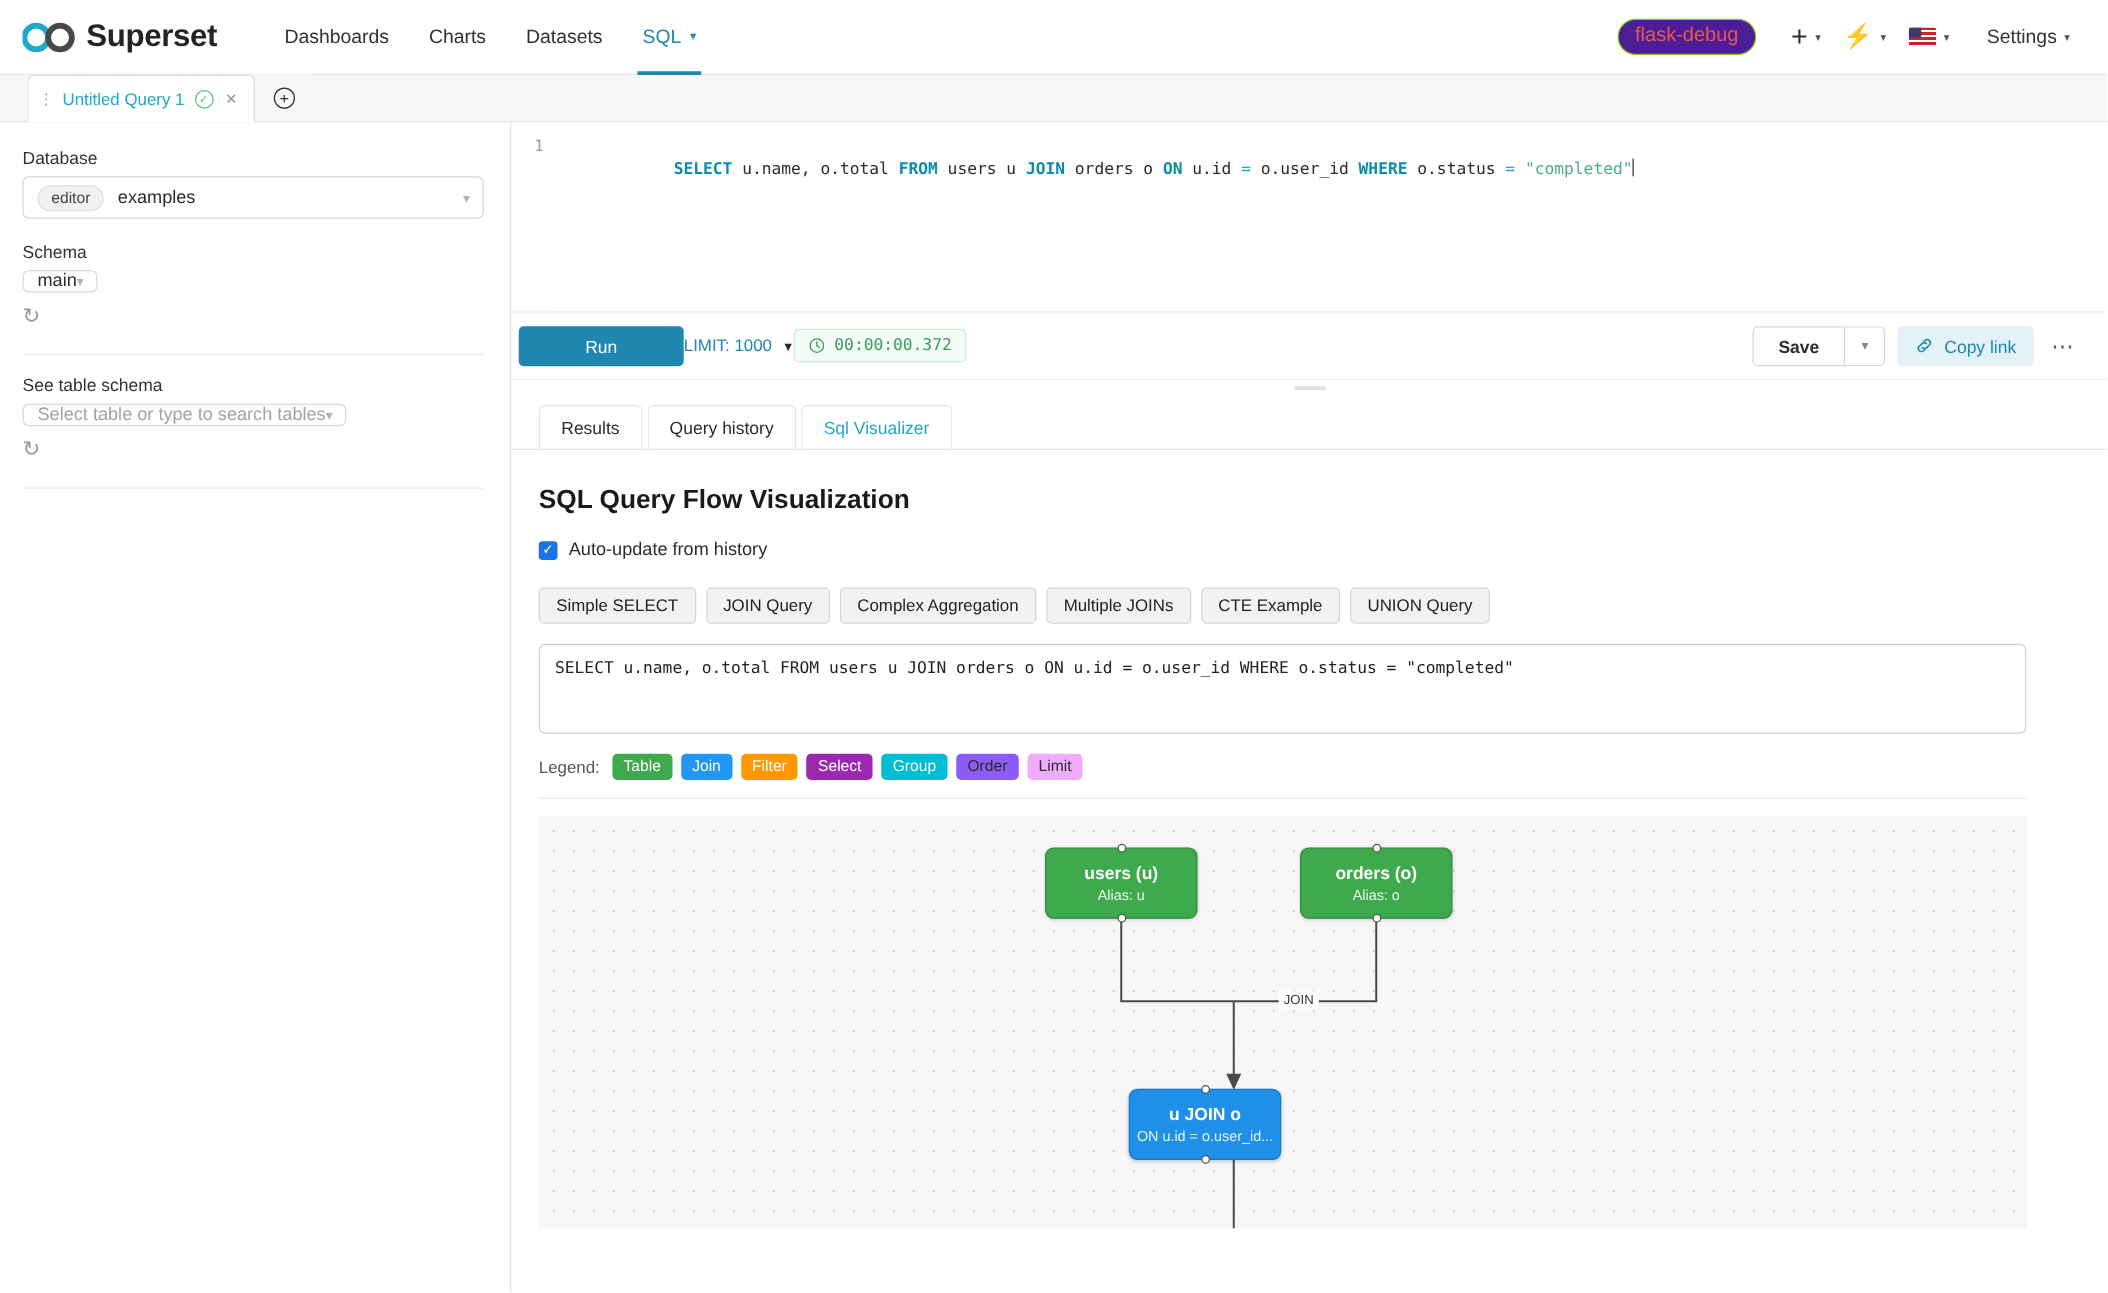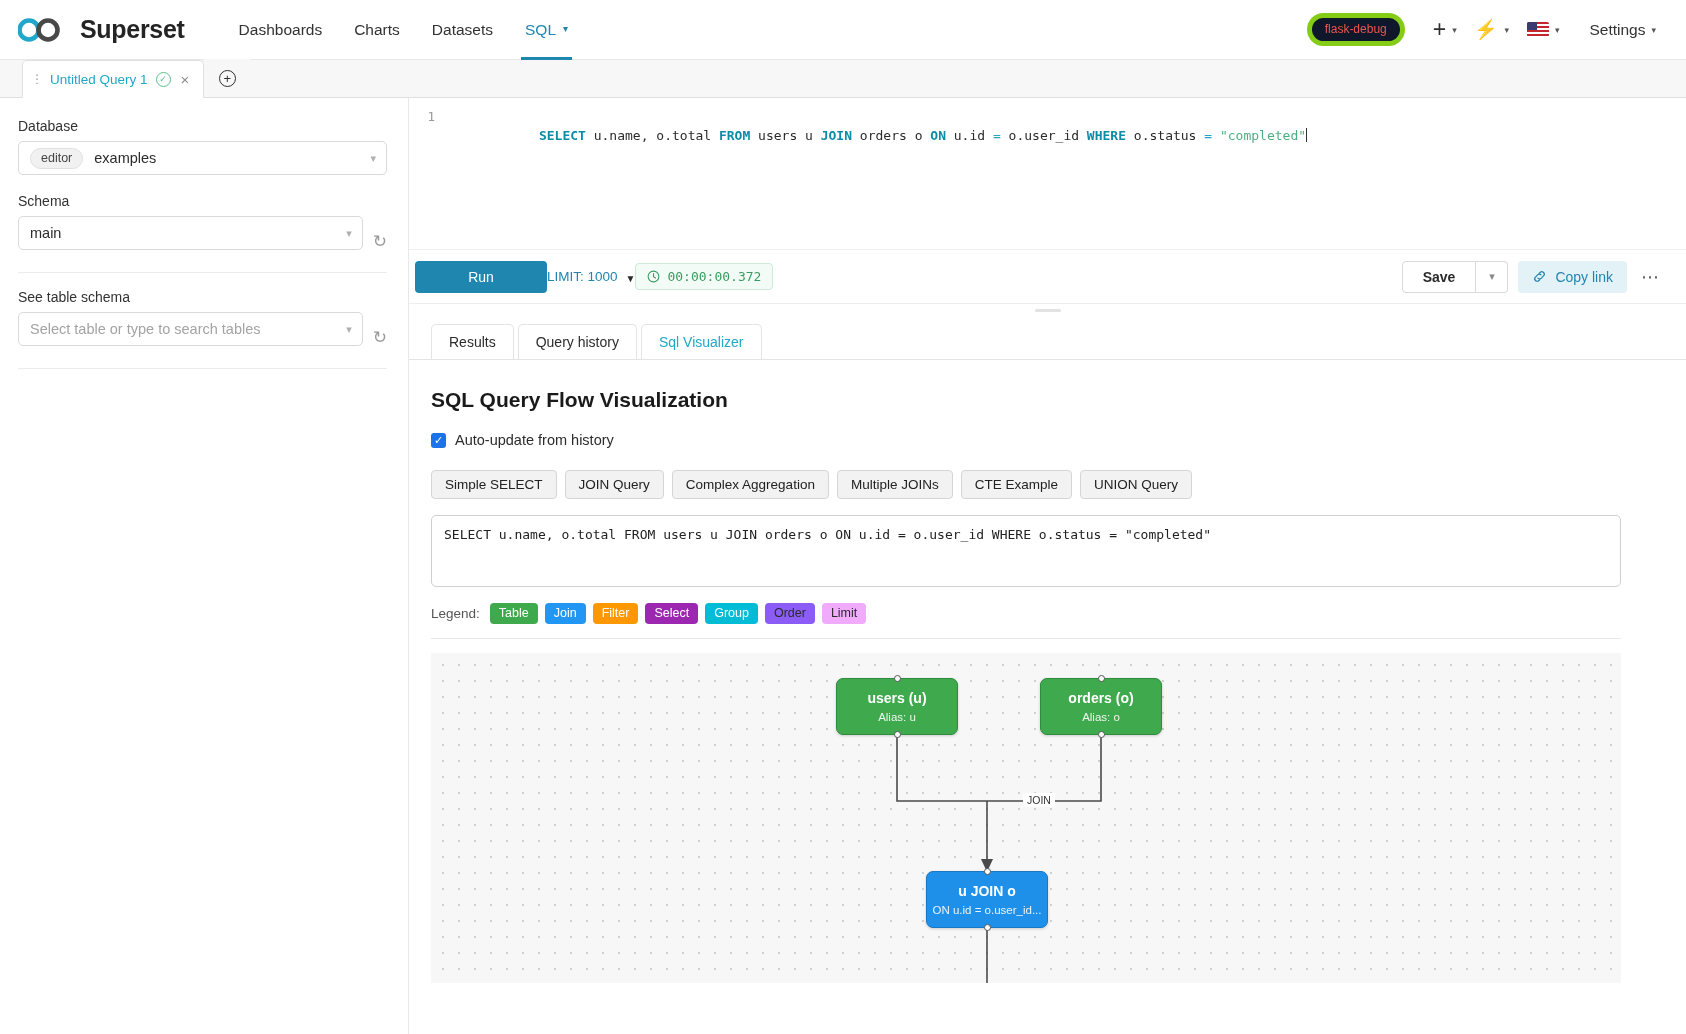--- a/index.html
+++ b/index.html
@@ -11,39 +11,39 @@
     overflow: hidden;
   }
   .app { position: relative; width: 1686px; height: 1034px; background:#fff; }
 
   
   .topnav {
     height: 60px; display: flex; align-items: center;
     border-bottom: 1px solid #e8e8e8; background: #fff;
     padding: 0 22px 0 18px;
   }
-  .brand { display: flex; align-items: center; gap: 18px; margin-right: 38px; justify-content: space-between; }
+  .brand { display: flex; align-items: center; gap: 7px; margin-right: 38px; justify-content: space-between; }
   .brand-logo { width: 44px; height: 26px; flex: 0 0 auto; }
   .brand-text { font-size: 25px; font-weight: bold; color: #242424; letter-spacing: -0.3px; }
   .navlinks { display: flex; align-items: center; gap: 0px; height: 60px; }
   .navlink {
     font-size: 15.5px; color: #323232; padding: 0 16px; height: 60px;
     display: flex; align-items: center; cursor: pointer; position: relative;
   }
   .navlink.active { color: #1f86b0; }
   .navlink.active::after {
     content: ""; position: absolute; left: 12px; right: 12px; bottom: 0;
     height: 3px; background: #1f86b0;
   }
   .caret { display:inline-block; margin-left: 7px; font-size: 10px; color:#6b6b6b; transform: translateY(-1px); }
   .navlink.active .caret { color:#1f86b0; }
   .nav-right { margin-left: auto; display: flex; align-items: center; gap: 2px; }
   .debug-pill {
-    border: 5px solid #84cc16; color: #e8584f; background: #0f172a;
-    border-radius: 20px; font-size: 12px; padding: 4px 13px 5px; margin-right: 18px;
+    border: 1px solid #84cc16; color: #e8584f; background: #4c1d95;
+    border-radius: 20px; font-size: 16px; padding: 4px 13px 5px; margin-right: 18px;
   }
   .icon-btn { display: flex; align-items: center; gap: 6px; padding: 0 8px; cursor: pointer; color: #323232; }
   .plus-glyph { font-size: 23px; line-height: 1; color:#2e2e2e; font-weight: 300; }
   .bolt-glyph { font-size: 19px; line-height: 1; color:#2e2e2e; }
   .flag { width: 22px; height: 15px; position: relative; border-radius: 2px; overflow: hidden; display:inline-block;}
   .flag .stripes { position:absolute; inset:0; background: repeating-linear-gradient(#c1272d 0 2px, #fff 2px 4px); }
   .flag .canton { position:absolute; left:0; top:0; width:10px; height:8px; background:#3c3b6e; }
   .tiny-caret { font-size: 9px; color: #555; }
   .settings-txt { font-size: 15.5px; color: #323232; padding-left: 12px; }
 
@@ -88,21 +88,21 @@
     height: 34px; border: 1px solid #d9d9d9; border-radius: 5px; background: #fff;
     display: flex; align-items: center; padding: 0 10px 0 11px; cursor: pointer;
   }
   .db-pill {
     background: #f1f1f1; border: 1px solid #e0e0e0; border-radius: 13px;
     font-size: 12.5px; color: #444; padding: 2px 10px 3px; margin-right: 11px;
   }
   .select-val { font-size: 14.5px; color: #2b2b2b; }
   .select-val.placeholder { color: #a3a3a3; }
   .sel-caret { margin-left: auto; color: #b0b0b0; font-size: 11px; }
-  .row-with-refresh { display: flex; align-items: flex-end; gap: 10px; }
+  .row-with-refresh { display: flex; align-items: flex-start; gap: 10px; flex-direction: column; }
   .row-with-refresh .select-box { flex: 1; }
   .refresh-ico { color: #9a9a9a; font-size: 17px; cursor: pointer; line-height:1; }
   .divider { height: 1px; background: #ececec; margin: 22px 0 16px; }
 
   
   .rightpanel { flex: 1; display: flex; flex-direction: column; background: #fff; min-width:0; }
 
   
   .editor {
     height: 152px; background: #fff; display: flex; font-family: "DejaVu Sans Mono", monospace;
@@ -427,21 +427,21 @@
             <span class="port bottom"></span>
           </div>
 
           <div class="node table-node" style="left:609px; top:25px; width:122px; height:57px;">
             <span class="port top"></span>
             <span class="node-title">orders (o)</span>
             <span class="node-sub">Alias: o</span>
             <span class="port bottom"></span>
           </div>
 
-          <div class="node join-node" style="left:495px; top:218px; width:122px; height:57px;">
+          <div class="node join-node" style="left:472px; top:218px; width:122px; height:57px;">
             <span class="port top"></span>
             <span class="node-title">u JOIN o</span>
             <span class="node-sub">ON u.id = o.user_id...</span>
             <span class="port bottom"></span>
           </div>
         </div>
       </div>
 
     </div>
   </div>

